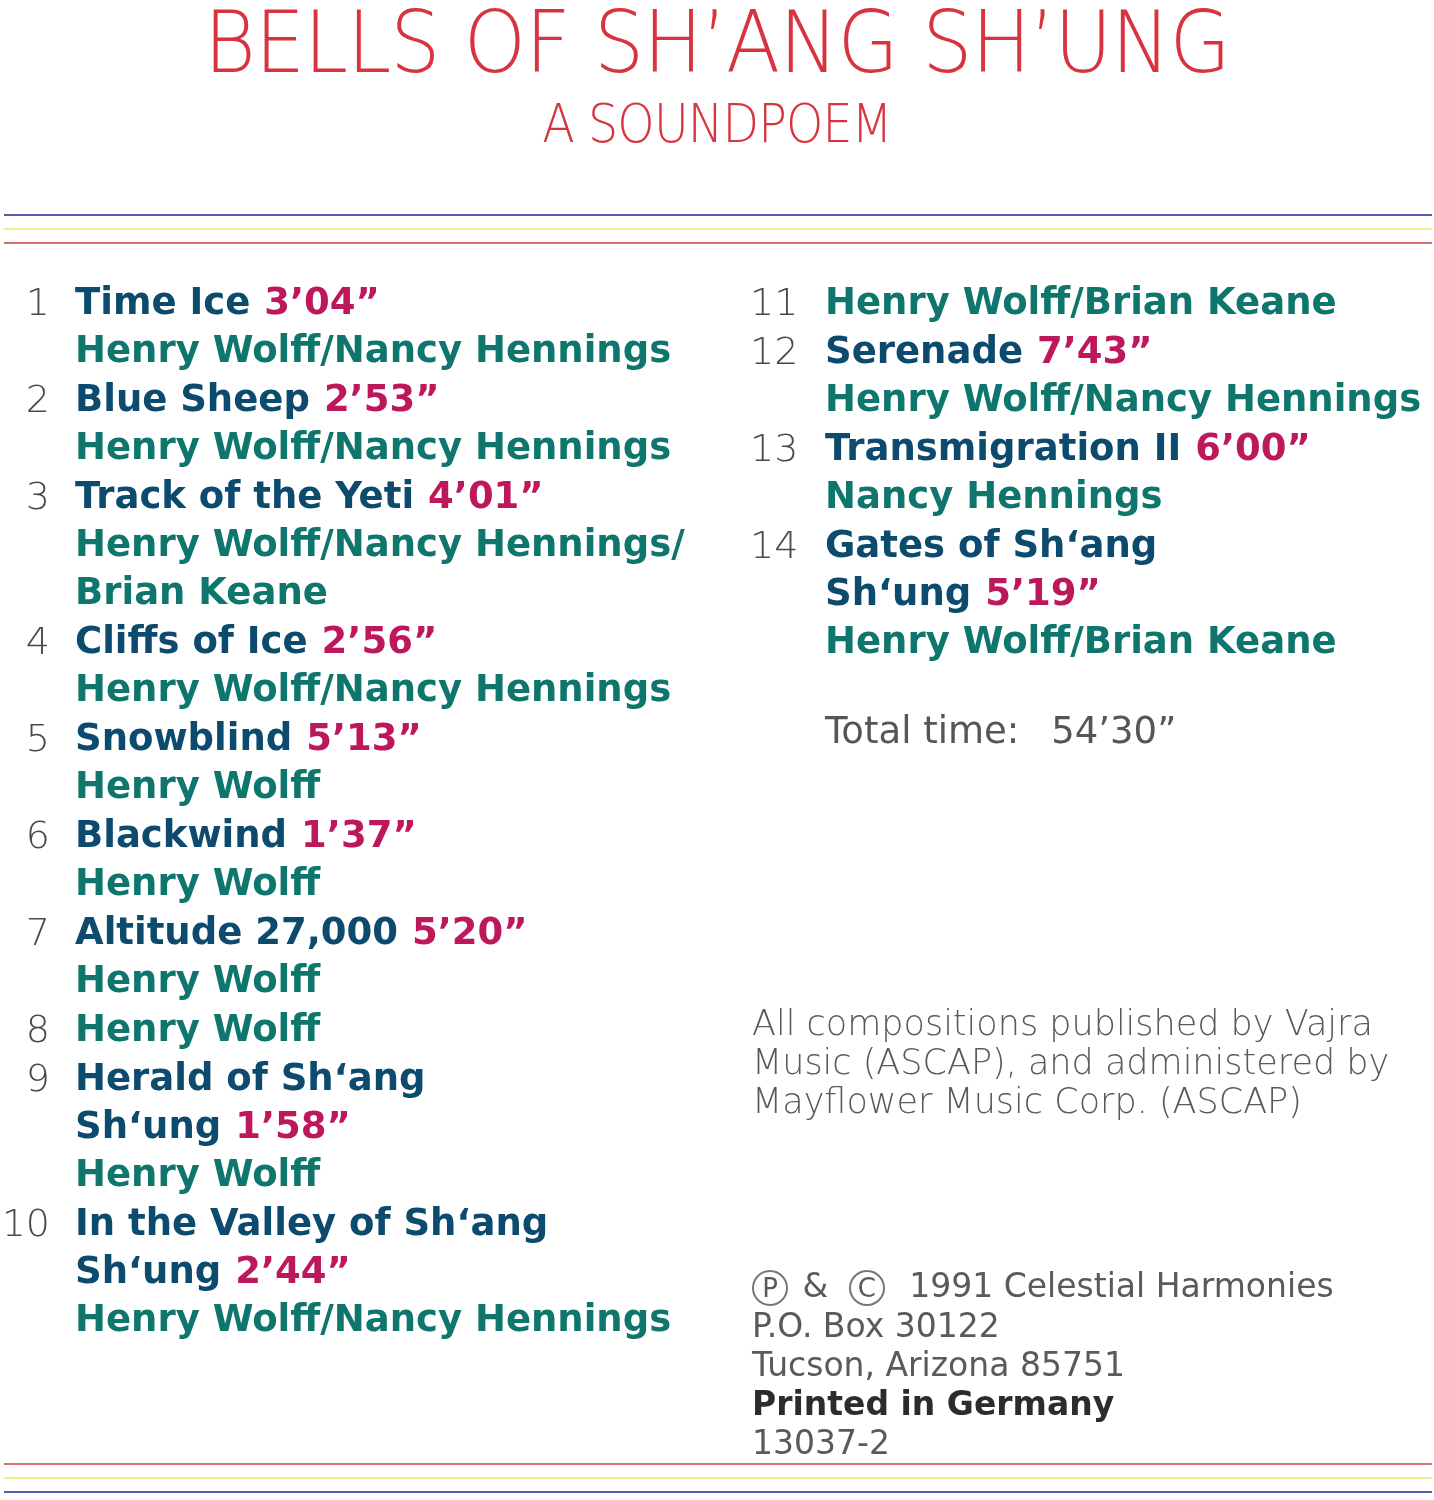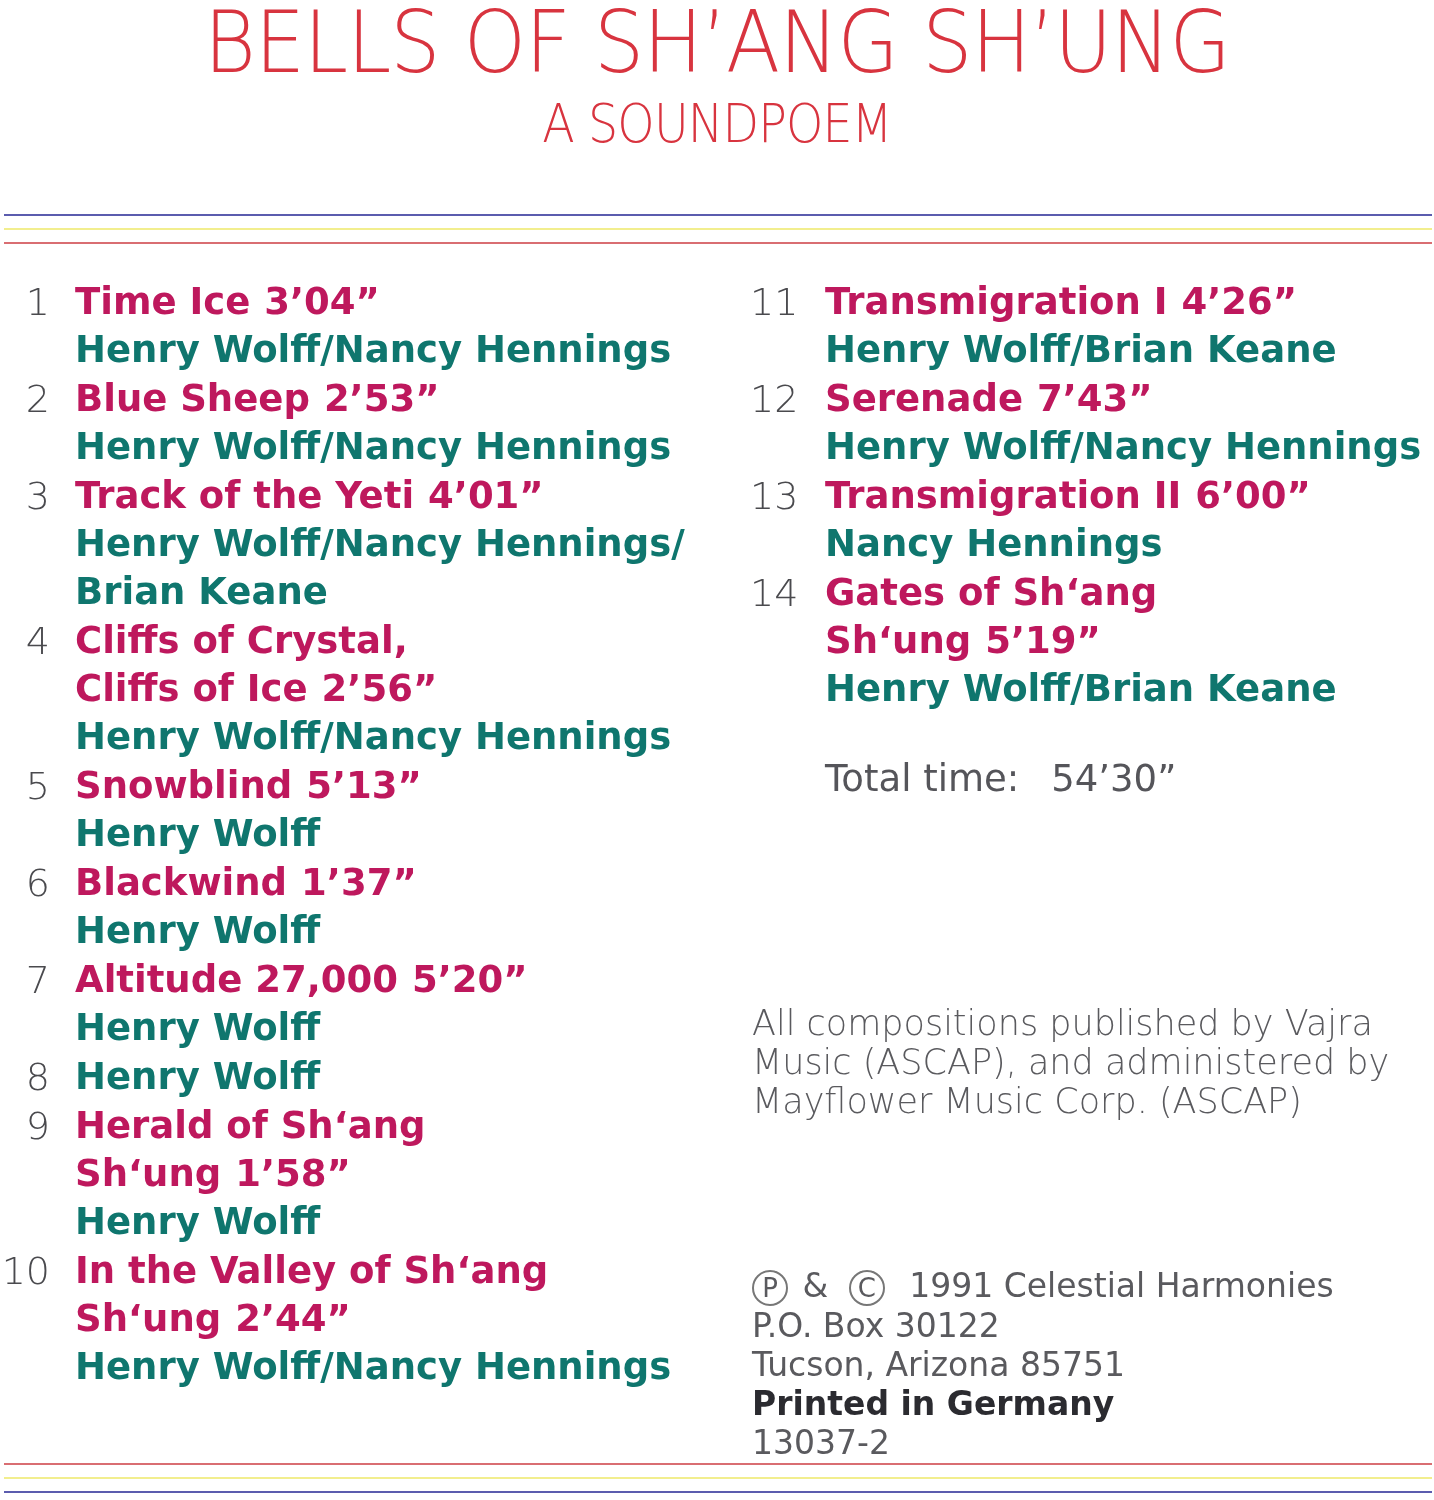--- a/index.html
+++ b/index.html
@@ -26,21 +26,21 @@
   .col { position:absolute; top:278px; }
   .col-left { left:0; width:720px; }
   .col-right { left:750px; width:684px; }
   .track { position:relative; padding-left:75px; margin-bottom:1px; }
   .col-right .track { padding-left:75px; }
   .num {
     position:absolute; left:0; width:50px; text-align:right; top:0;
     font-size:38px; line-height:48px; color:#4a4a4e; font-weight:300;
   }
   .col-right .num { width:48px;text-align:right; }
-  .ttl { font-size:37px; line-height:48px; font-weight:bold; color:#be185d; }
+  .ttl { font-size:37px; line-height:48px; font-weight:bold; color:#0c4a6e; }
   .dur { font-size:37px; line-height:48px; color:#be185d; font-weight:bold; margin-left:14px; }
   .cmp { font-size:37px; line-height:48px; color:#0f766e; font-weight:700; white-space:pre-line; }
   .total { margin-top:42px; padding-left:75px; font-size:37px; line-height:48px; color:#55555a; }
   .total .tv { margin-left:32px; }
   .publish {
     position:absolute; left:752px; top:1004px; width:680px;
     font-size:35px; line-height:39px; color:#5a5a5e; font-weight:300;
   }
   .copyright {
     position:absolute; left:752px; top:1234px; width:680px;
@@ -76,21 +76,20 @@
       <div class="cmp">Henry Wolff/Nancy Hennings</div>
     </div>
     <div class="track">
       <div class="num">3</div>
       <div><span class="ttl">Track of the Yeti</span><span class="dur">4’01”</span></div>
       <div class="cmp">Henry Wolff/Nancy Hennings/
 Brian Keane</div>
     </div>
     <div class="track">
       <div class="num">4</div>
-      <div class="ttl">Cliffs of Crystal,</div>
       <div><span class="ttl">Cliffs of Ice</span><span class="dur">2’56”</span></div>
       <div class="cmp">Henry Wolff/Nancy Hennings</div>
     </div>
     <div class="track">
       <div class="num">5</div>
       <div><span class="ttl">Snowblind</span><span class="dur">5’13”</span></div>
       <div class="cmp">Henry Wolff</div>
     </div>
     <div class="track">
       <div class="num">6</div>
@@ -115,21 +114,20 @@
     <div class="track">
       <div class="num">10</div>
       <div class="ttl">In the Valley of Sh‘ang</div>
       <div><span class="ttl">Sh‘ung</span><span class="dur">2’44”</span></div>
       <div class="cmp">Henry Wolff/Nancy Hennings</div>
     </div>
   </div>
 <div class="col col-right" id="right">
     <div class="track">
       <div class="num">11</div>
-      <div><span class="ttl">Transmigration I</span><span class="dur">4’26”</span></div>
       <div class="cmp">Henry Wolff/Brian Keane</div>
     </div>
     <div class="track">
       <div class="num">12</div>
       <div><span class="ttl">Serenade</span><span class="dur">7’43”</span></div>
       <div class="cmp">Henry Wolff/Nancy Hennings</div>
     </div>
     <div class="track">
       <div class="num">13</div>
       <div><span class="ttl">Transmigration II</span><span class="dur">6’00”</span></div>

